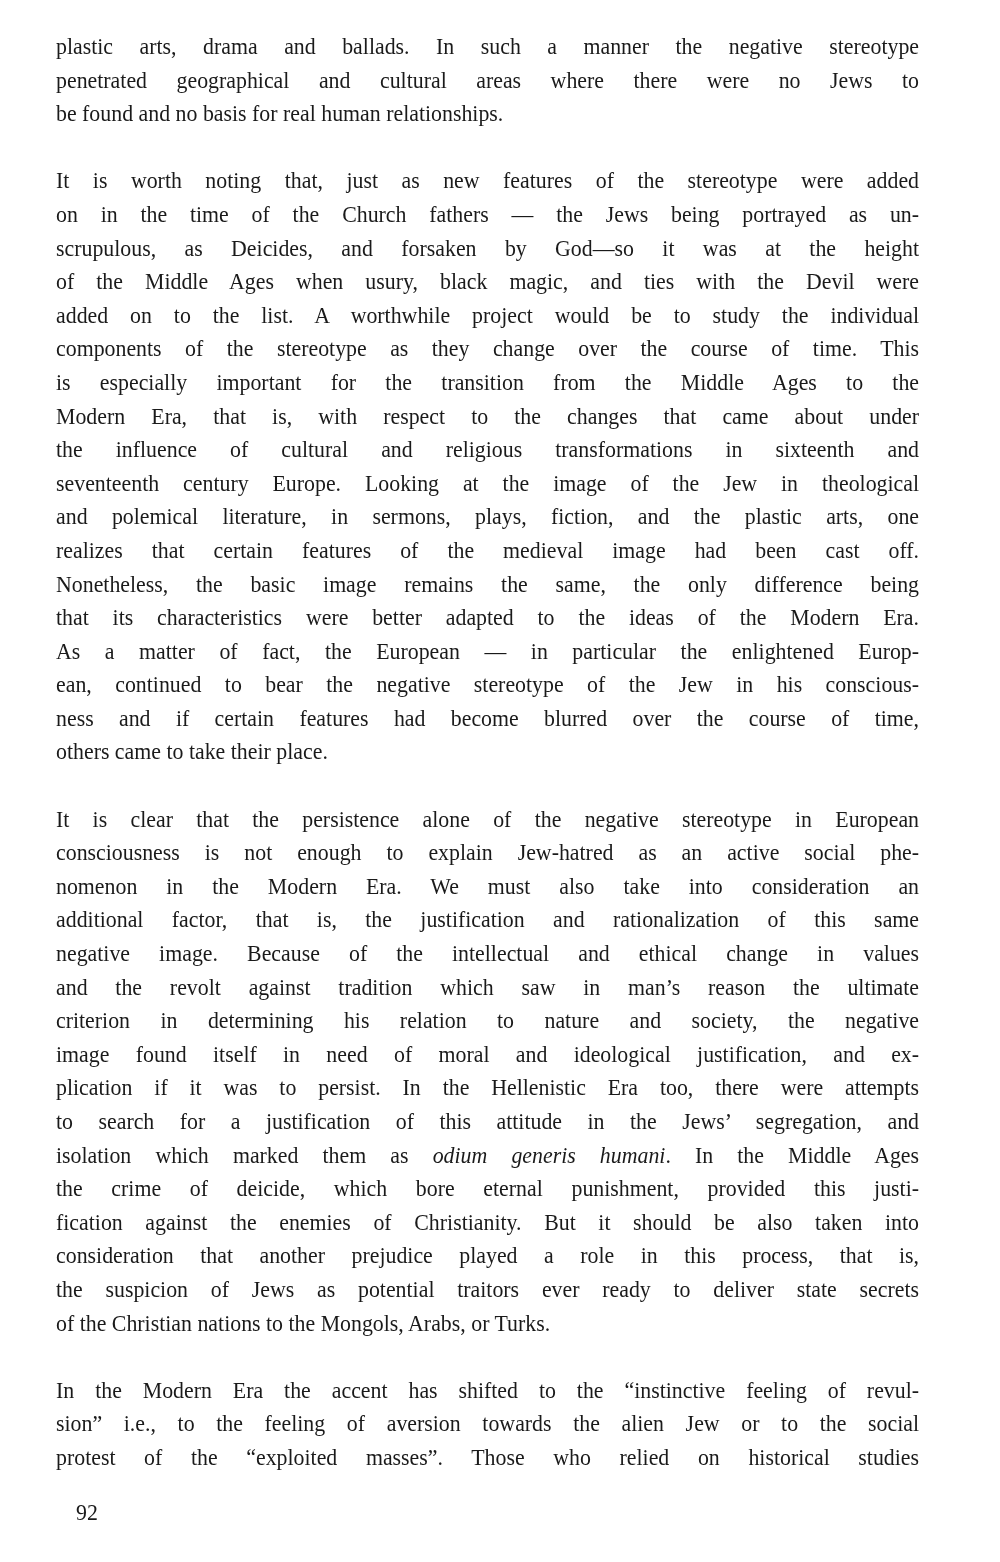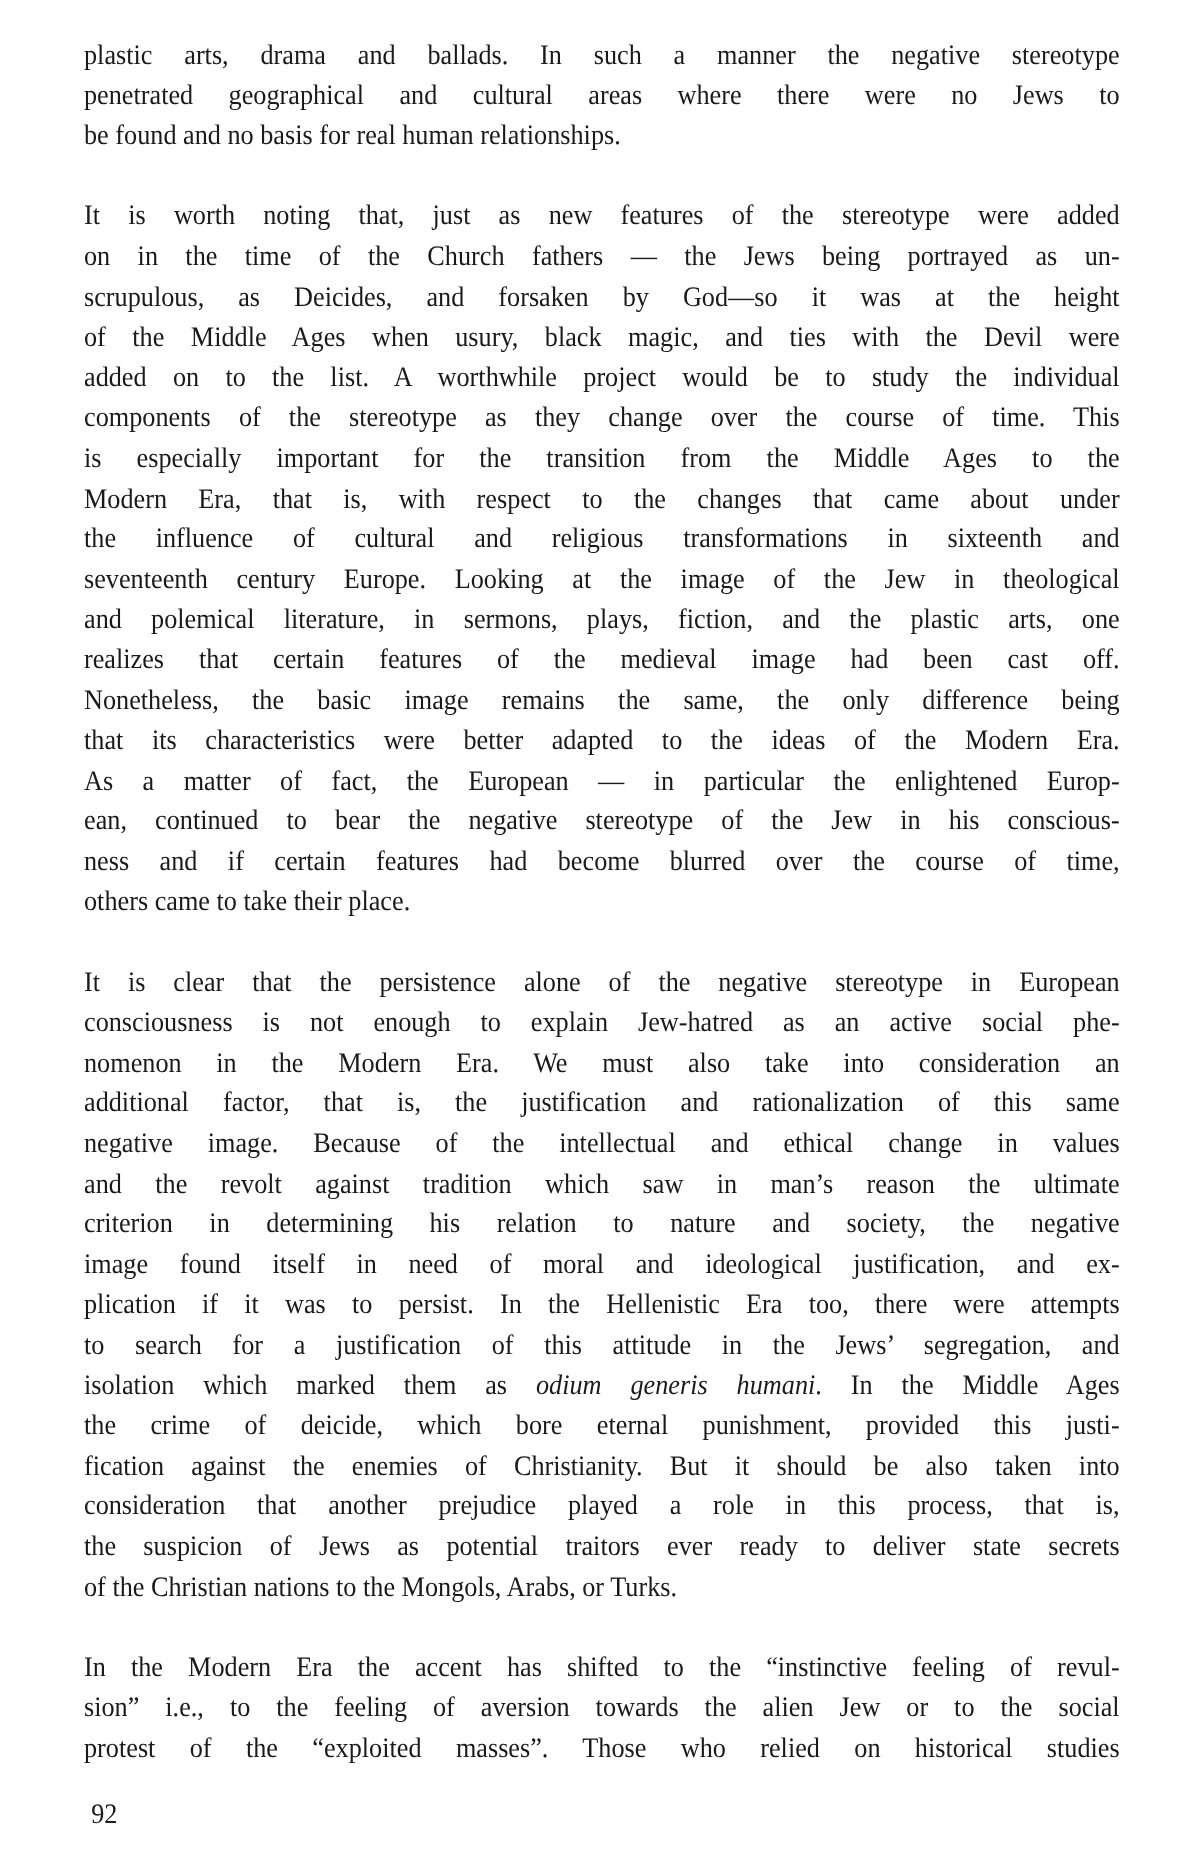--- a/index.html
+++ b/index.html
@@ -10,21 +10,21 @@
     body {
       width: 1000px;
       height: 1562px;
       position: relative;
       overflow: hidden;
       font-family: "Liberation Serif", "DejaVu Serif", serif;
       color: #1a1a1a;
     }
     .page {
       position: absolute;
-      left: 70px;
+      left: 56px;
       top: 30px;
       width: 863px;
     }
     .para {
       margin: 0;
       padding: 0;
     }
     .line {
       display: block;
       height: 33.6px;

